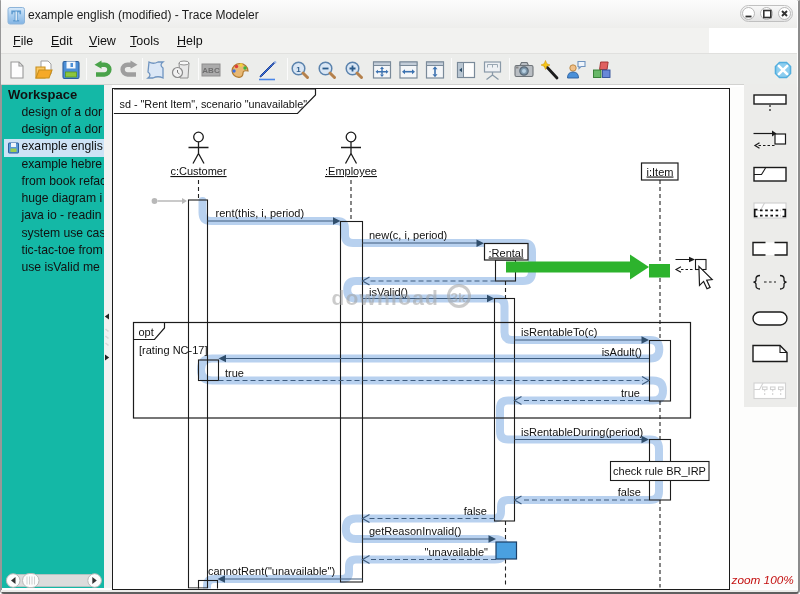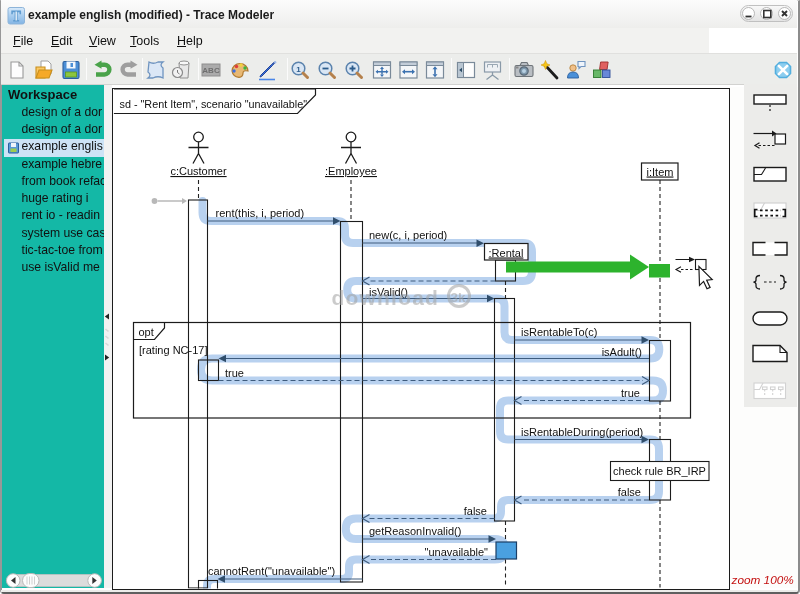--- a/index.html
+++ b/index.html
@@ -2,21 +2,21 @@
 <html><head>
 <meta charset="utf-8">
 <style>
 * { margin:0; padding:0; box-sizing:border-box; }
 html,body { width:800px; height:594px; overflow:hidden; font-family:"Liberation Sans",sans-serif; background:#fff; }
 #win { position:absolute; left:0; top:0; width:800px; height:594px;
   border-left:2px solid #989898; border-bottom-left-radius:4px; border-bottom-right-radius:4px; border-top:1px solid #d8d8d8;
   border-right:2px solid #8c8c8c; border-bottom:2.5px solid #5f5f5f; background:#fff; }
 .abs { position:absolute; }
 #titlebar { left:1px; top:0; width:796px; height:28px; background:linear-gradient(#fcfcfc,#eeeeec); }
-#title { left:28px; top:8px; font-size:12px; font-weight:bold; color:#1c1c1c; }
+#title { left:28px; top:8px; font-size:12px; font-weight:normal; color:#1c1c1c; }
 #menubar { left:1px; top:28px; width:708px; height:25px; background:#f2f2f0;padding-left:28px; }
 .mi { top:6px; font-size:12.5px; color:#111; }
 .mi u { text-decoration:underline; }
 #toolbar { left:1px; top:53px; width:796px; height:32px; background:#ecedeb; border-top:1px solid #e0e0de; border-bottom:1px solid #d2d2d0; }
 .tsep { position:absolute; top:58px; width:1px; height:22px; background:#d8d8d6; border-right:1px solid #fbfbfb; }
 #sidebar { left:2px; top:85px; width:102px; height:503px; background:#14b8a6; overflow:hidden; }
 #wslabel { position:absolute; left:6px; top:2px; font-size:13px; font-weight:bold; color:#111; }
 .wsi { position:absolute; left:19.5px; font-size:12.2px; color:#111; white-space:nowrap; }
 #wssel { position:absolute; left:2px; top:54px; width:100px; height:18px; background:#cde3f6; }
 #splitter { left:104px; top:85px; width:8px; height:503px; background:#f2f2f2; }
@@ -60,22 +60,22 @@
   </svg>
 </div>
 <div id="sidebar" class="abs">
   <div id="wssel"></div>
   <div id="wslabel">Workspace</div>
   <div class="wsi" style="top:20px">design of a dor</div>
   <div class="wsi" style="top:37px">design of a dor</div>
   <div class="wsi" style="top:54px">example englis</div>
   <div class="wsi" style="top:72px">example hebre</div>
   <div class="wsi" style="top:89px">from book refac</div>
-  <div class="wsi" style="top:106px">huge rating i</div>
-  <div class="wsi" style="top:123px">rent io - readin</div>
+  <div class="wsi" style="top:106px">huge diagram i</div>
+  <div class="wsi" style="top:123px">java io - readin</div>
   <div class="wsi" style="top:141px">system use cas</div>
   <div class="wsi" style="top:158px">tic-tac-toe from</div>
   <div class="wsi" style="top:175px">use isValid me</div>
 </div>
 <div id="splitter" class="abs"></div>
 <div id="canvas" class="abs"></div>
 <div id="palette" class="abs"></div>
 <div id="zoomtxt" class="abs">zoom 100%</div>
 <div id="statusbar" class="abs"></div>
 <svg width="800" height="594" viewBox="0 0 800 594">

